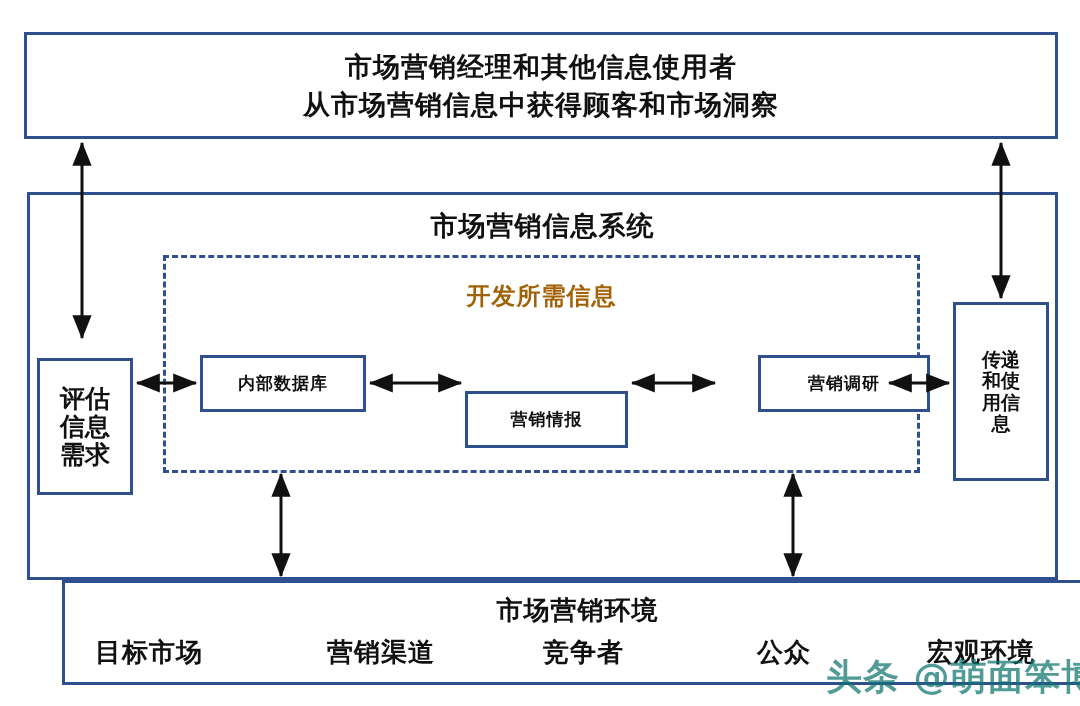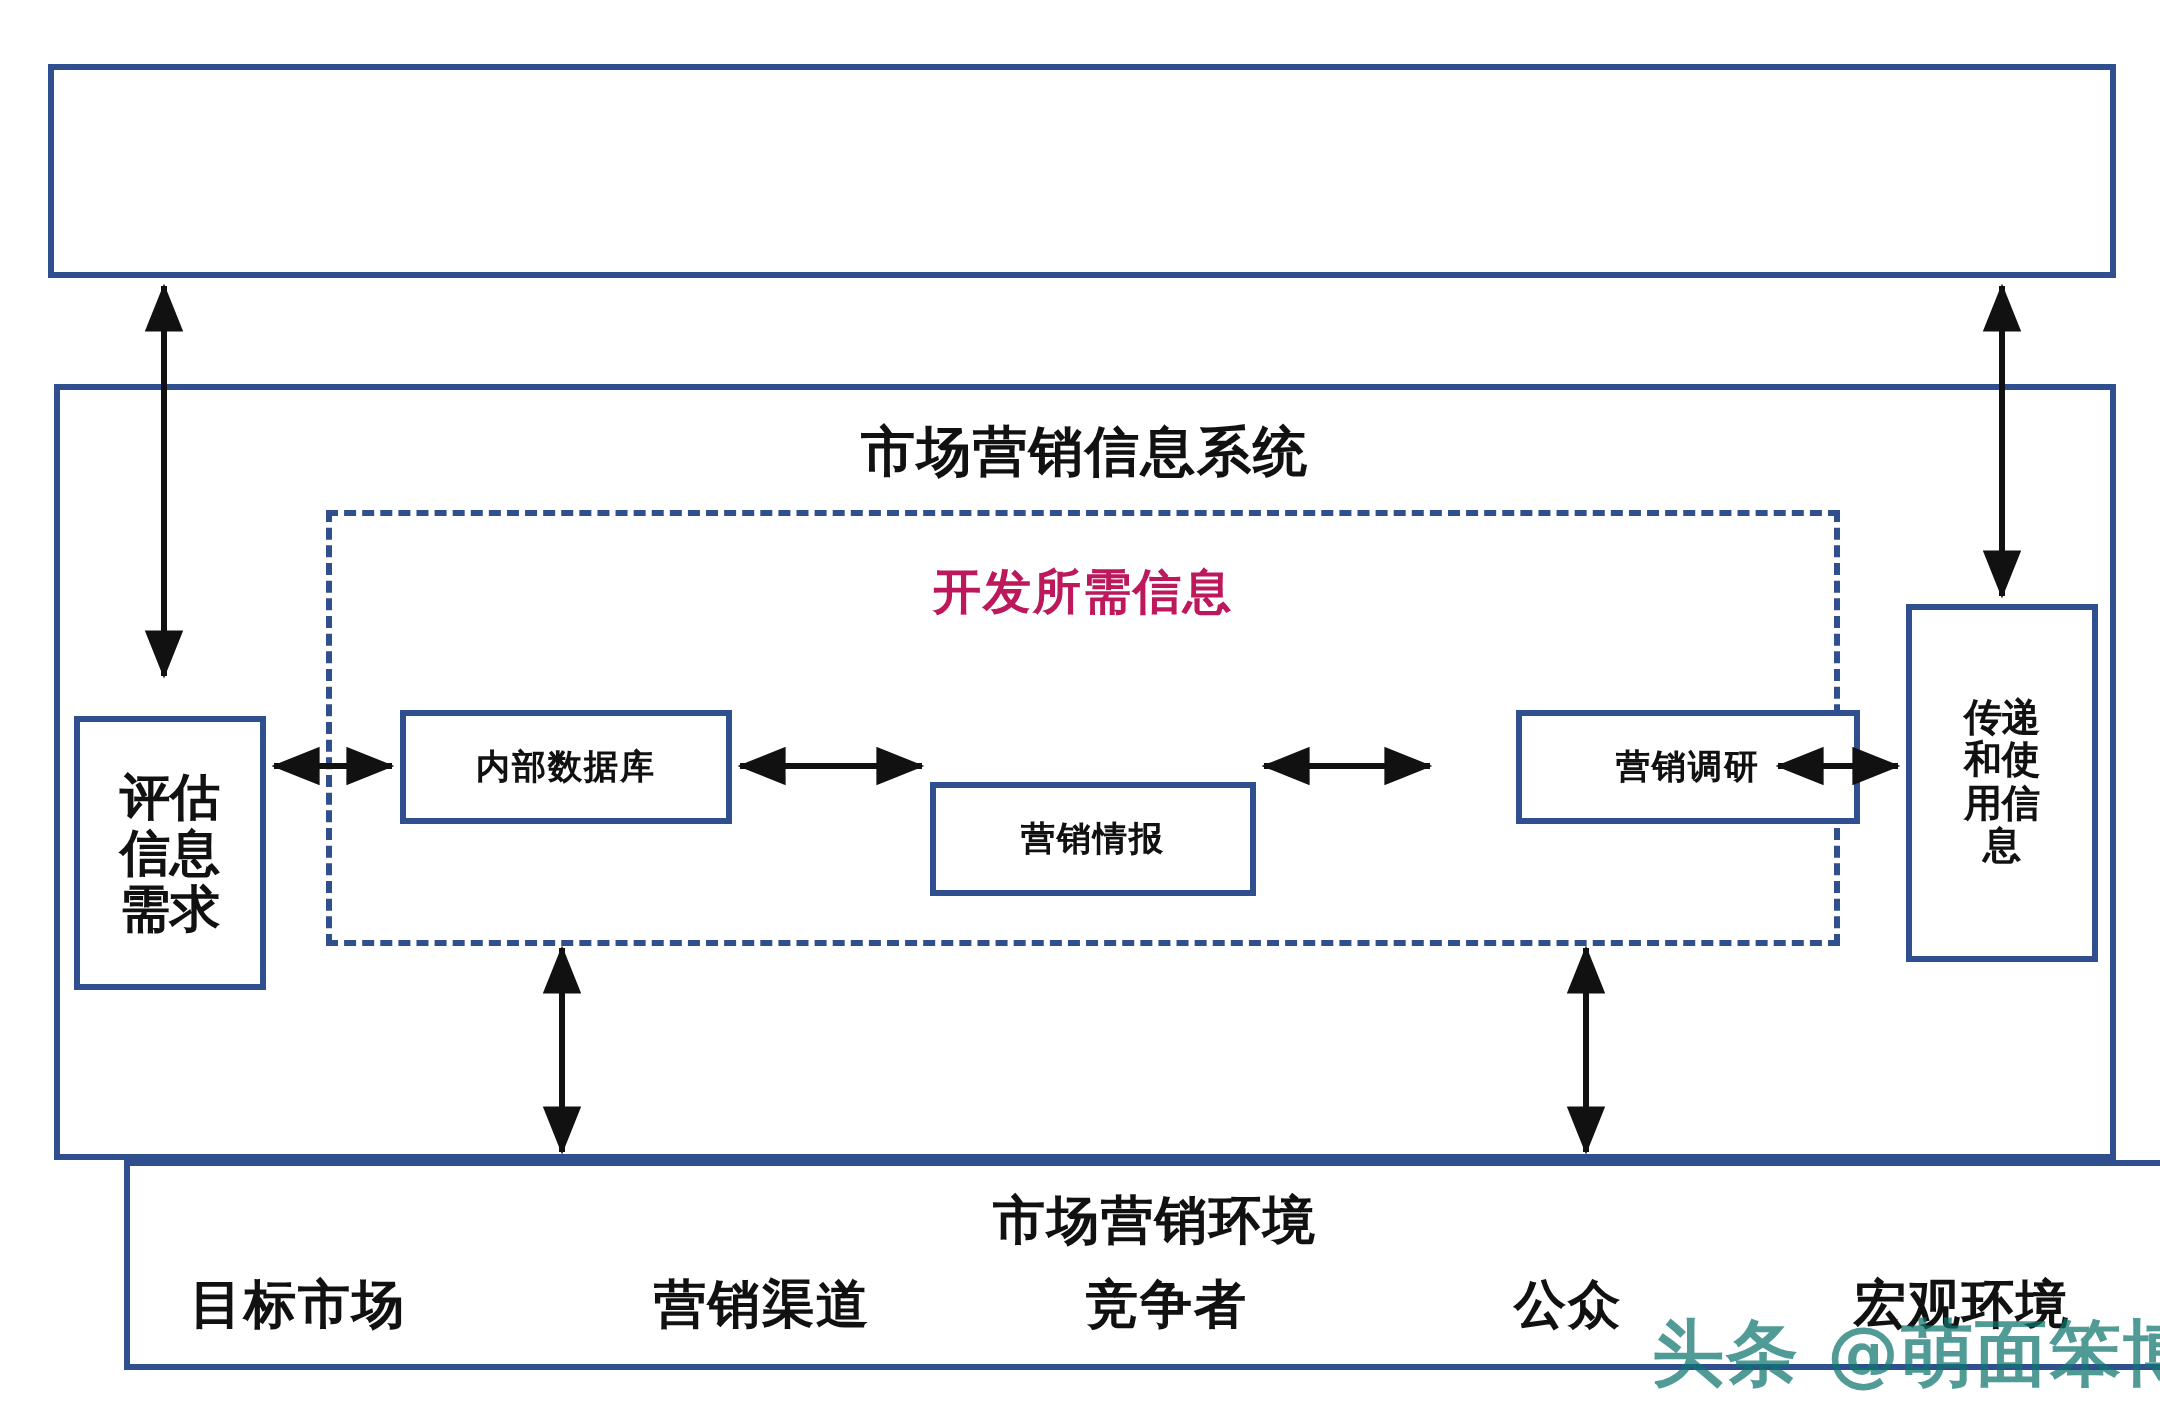--- a/index.html
+++ b/index.html
@@ -61,21 +61,21 @@
   
   #dashed-box {
     left: 163px; top: 255px; width: 757px; height: 218px;
   }
   #dashed-title {
     position: absolute;
     left: 163px; top: 280px; width: 757px;
     text-align: center;
     font-size: 24px;
     font-weight: 700;
-    color: #be185d;
+    color: #a16207;
     letter-spacing: 1px;
   }
   
   #assess-box {
     left: 37px; top: 358px; width: 96px; height: 137px;
     font-size: 25px;
     line-height: 1.12;
     flex-direction: column;
   }
   #deliver-box {
@@ -139,20 +139,22 @@
     white-space: nowrap;
     letter-spacing: 1px;
   }
 </style>
 </head>
 <body>
 
 <div id="stage">
 
   <div class="box" id="top-box">
+    <span>市场营销经理和其他信息使用者</span>
+    <span>从市场营销信息中获得顾客和市场洞察</span>
   </div>
 
   <div class="box" id="mis-box">
     <div id="mis-title">市场营销信息系统</div>
   </div>
 
   <div class="dashed" id="dashed-box"></div>
   <div id="dashed-title">开发所需信息</div>
 
   <div class="box" id="assess-box">

